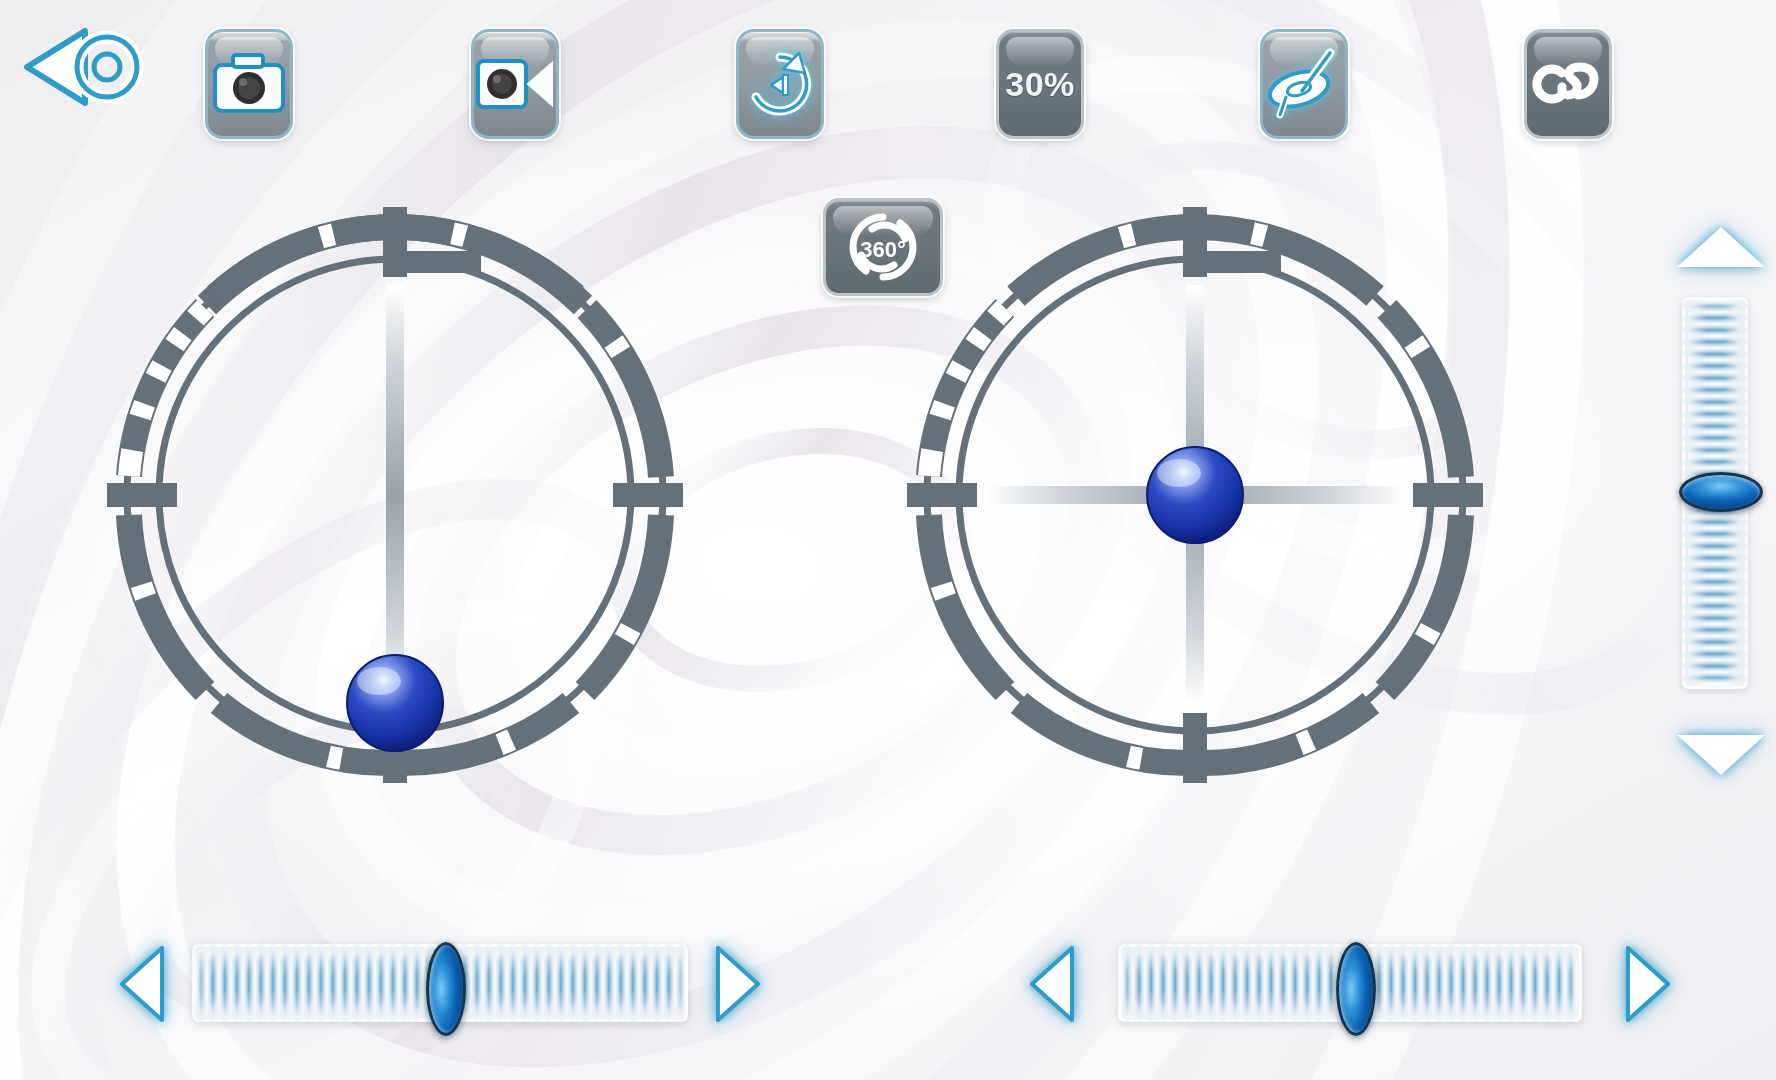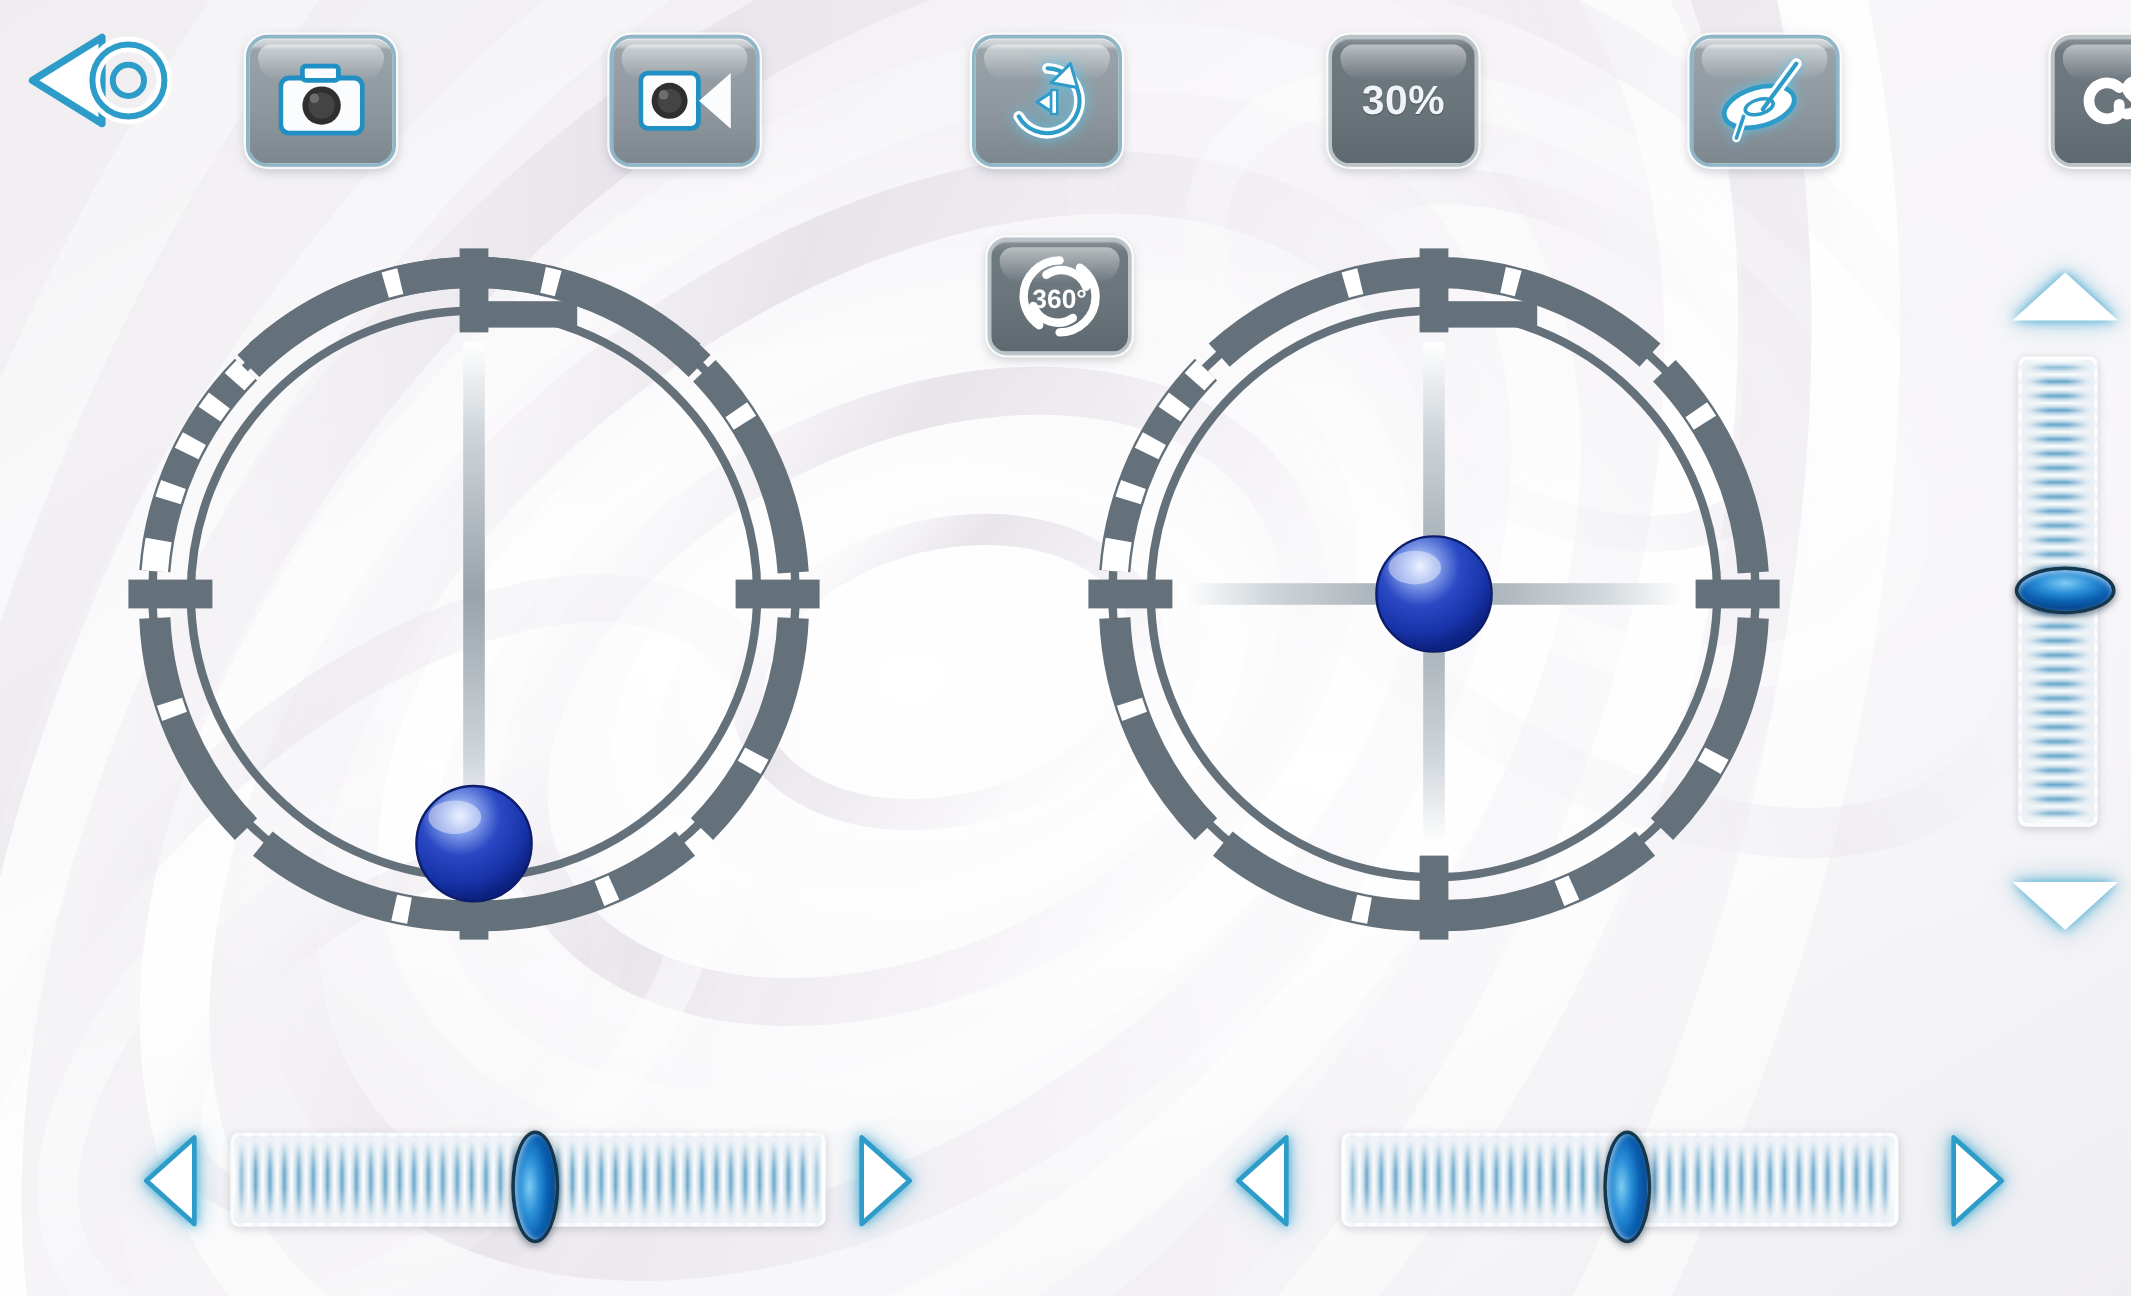--- a/index.html
+++ b/index.html
@@ -37,21 +37,21 @@
 
   
   .back-btn{
     width:150px;height:110px;left:12px;
     display:flex;align-items:center;justify-content:center;
     cursor:pointer;
   }
 
   
   .btn{
-    width:125px;height:110px;
+    width:88px;height:110px;
     border-radius:18px;
     position:relative;
     cursor:pointer;
     box-sizing:border-box;
     display:flex;align-items:center;justify-content:center;
     background:linear-gradient(180deg,#d9dde0 0%,#c3c9cd 6%,#9aa3a9 9%,#8f989f 55%,#7e878e 100%);
     border:3px solid #8fb6c6;
     box-shadow:
       0 0 0 2px rgba(255,255,255,.82),
       0 3px 9px rgba(120,125,135,.42),

